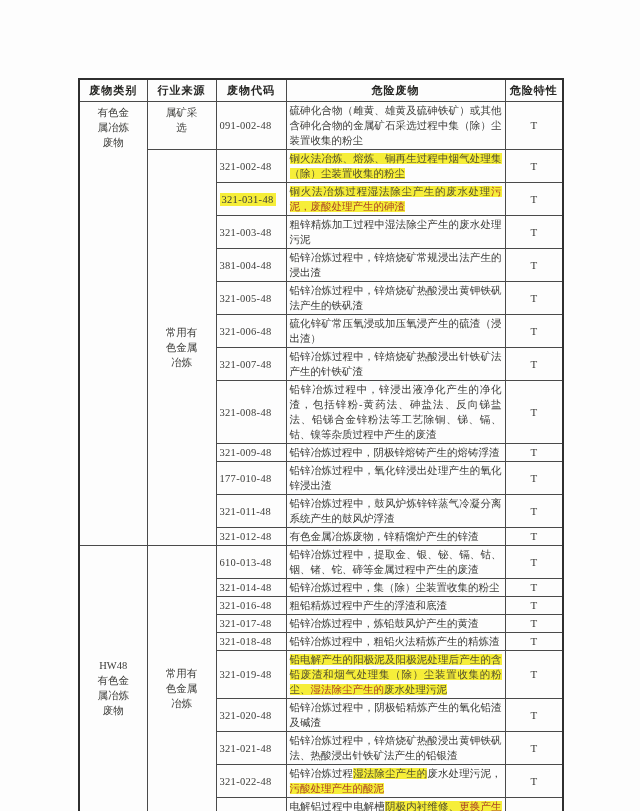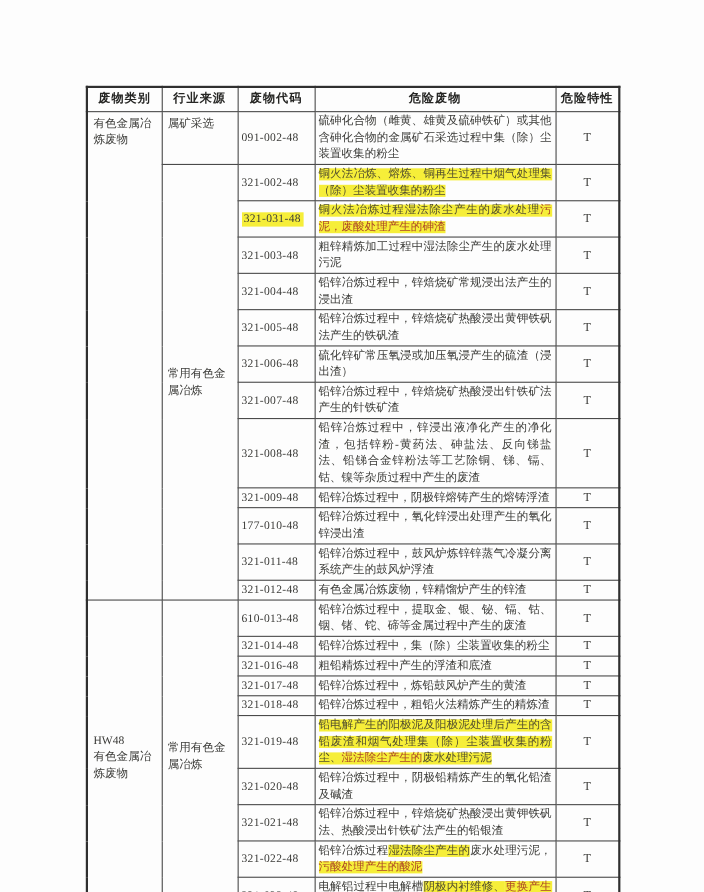--- a/index.html
+++ b/index.html
@@ -32,21 +32,21 @@
     line-height:15px;
     padding:1px 3px;
     vertical-align:middle;
     color:var(--text);
     overflow:hidden;
   }
   th{
     font-weight:bold;text-align:center;color:#262624;
     font-size:11px;padding:3px 1px;letter-spacing:1px;
   }
-  td.cat-cell,td.src-cell{padding:2px 5px;}
+  td.cat-cell,td.src-cell{text-align:center;padding:2px 15px;}
   td.v-top{vertical-align:top;padding-top:3px;}
   td.code-cell{white-space:nowrap;font-size:10.5px;letter-spacing:0.3px;}
   td.desc-cell{text-align:left;text-align:justify;}
   td.trait-cell{text-align:center;font-size:11px;}
   span.hl{background:var(--hl-bg);color:var(--hl-text);}
   span.hl.red{color:var(--hl-red);}
   span.code-hl{background:var(--hl-bg);padding:1px 2px;margin-top:28px;}
   .cat-line{display:block;}
 </style>
 </head>
@@ -90,21 +90,21 @@
           <td class="code-cell"><span class="code-hl">321-031-48</span></td>
           <td class="desc-cell"><span class="hl">铜火法冶炼过程湿法除尘产生的废水处理</span><span class="hl red">污泥，废酸处理产生的砷渣</span></td>
           <td class="trait-cell">T</td>
         </tr>
         <tr>
           <td class="code-cell">321-003-48</td>
           <td class="desc-cell"><span>粗锌精炼加工过程中湿法除尘产生的废水处理污泥</span></td>
           <td class="trait-cell">T</td>
         </tr>
         <tr>
-          <td class="code-cell">321-004-48</td>
+          <td class="code-cell">381-004-48</td>
           <td class="desc-cell"><span>铅锌冶炼过程中，锌焙烧矿常规浸出法产生的浸出渣</span></td>
           <td class="trait-cell">T</td>
         </tr>
         <tr>
           <td class="code-cell">321-005-48</td>
           <td class="desc-cell"><span>铅锌冶炼过程中，锌焙烧矿热酸浸出黄钾铁矾法产生的铁矾渣</span></td>
           <td class="trait-cell">T</td>
         </tr>
         <tr>
           <td class="code-cell">321-006-48</td>

